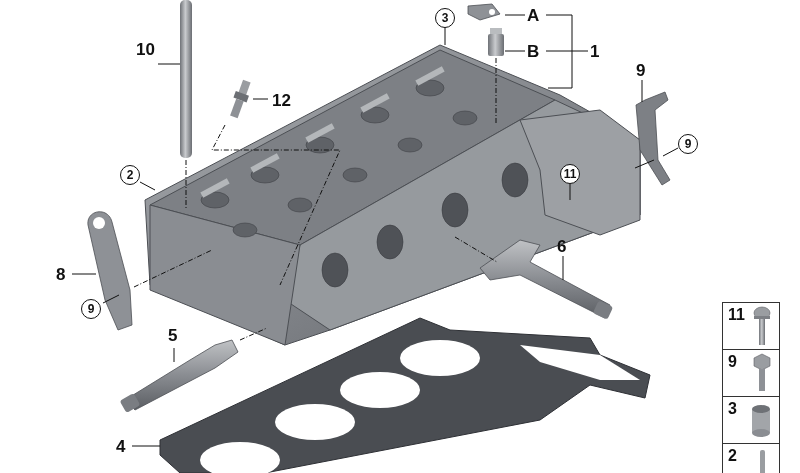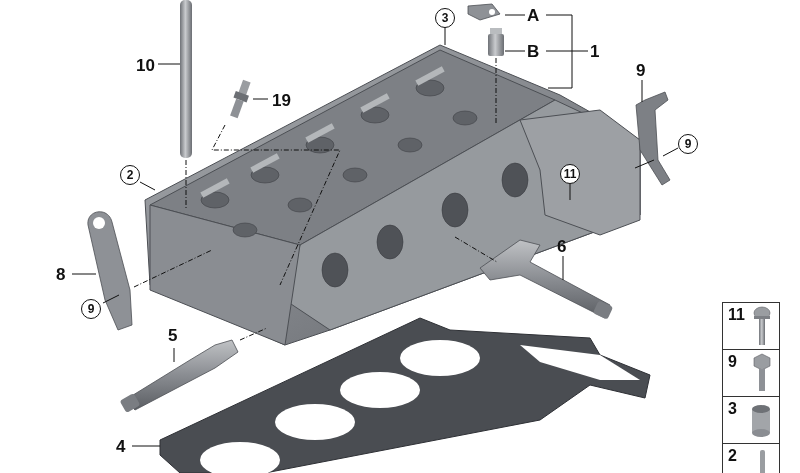--- a/index.html
+++ b/index.html
@@ -153,22 +153,22 @@
     <line x1="174" y1="348" x2="174" y2="362" stroke="#111" stroke-width="1"></line>
 
     <line x1="158" y1="64" x2="180" y2="64" stroke="#111" stroke-width="1"></line>
     <line x1="253" y1="99" x2="268" y2="99" stroke="#111" stroke-width="1"></line>
     <line x1="140" y1="182" x2="155" y2="190" stroke="#111" stroke-width="1"></line>
     <line x1="445" y1="26" x2="445" y2="45" stroke="#111" stroke-width="1"></line>
     <line x1="570" y1="184" x2="570" y2="200" stroke="#111" stroke-width="1"></line>
     <line x1="132" y1="446" x2="160" y2="446" stroke="#111" stroke-width="1"></line>
   </svg>
 
-  <div class="callout" style="left:136px;top:57px">10</div>
-  <div class="callout" style="left:272px;top:92px">19</div>
+  <div class="callout" style="left:136px;top:41px">10</div>
+  <div class="callout" style="left:272px;top:92px">12</div>
   <div class="circled" style="left:120px;top:165px">2</div>
   <div class="circled" style="left:435px;top:8px">3</div>
   <div class="callout" style="left:527px;top:7px">A</div>
   <div class="callout" style="left:527px;top:43px">B</div>
   <div class="callout" style="left:590px;top:43px">1</div>
   <div class="callout" style="left:636px;top:62px">9</div>
   <div class="circled" style="left:678px;top:134px">9</div>
   <div class="circled" style="left:560px;top:164px">11</div>
   <div class="callout" style="left:557px;top:238px">6</div>
   <div class="callout" style="left:56px;top:266px">8</div>

